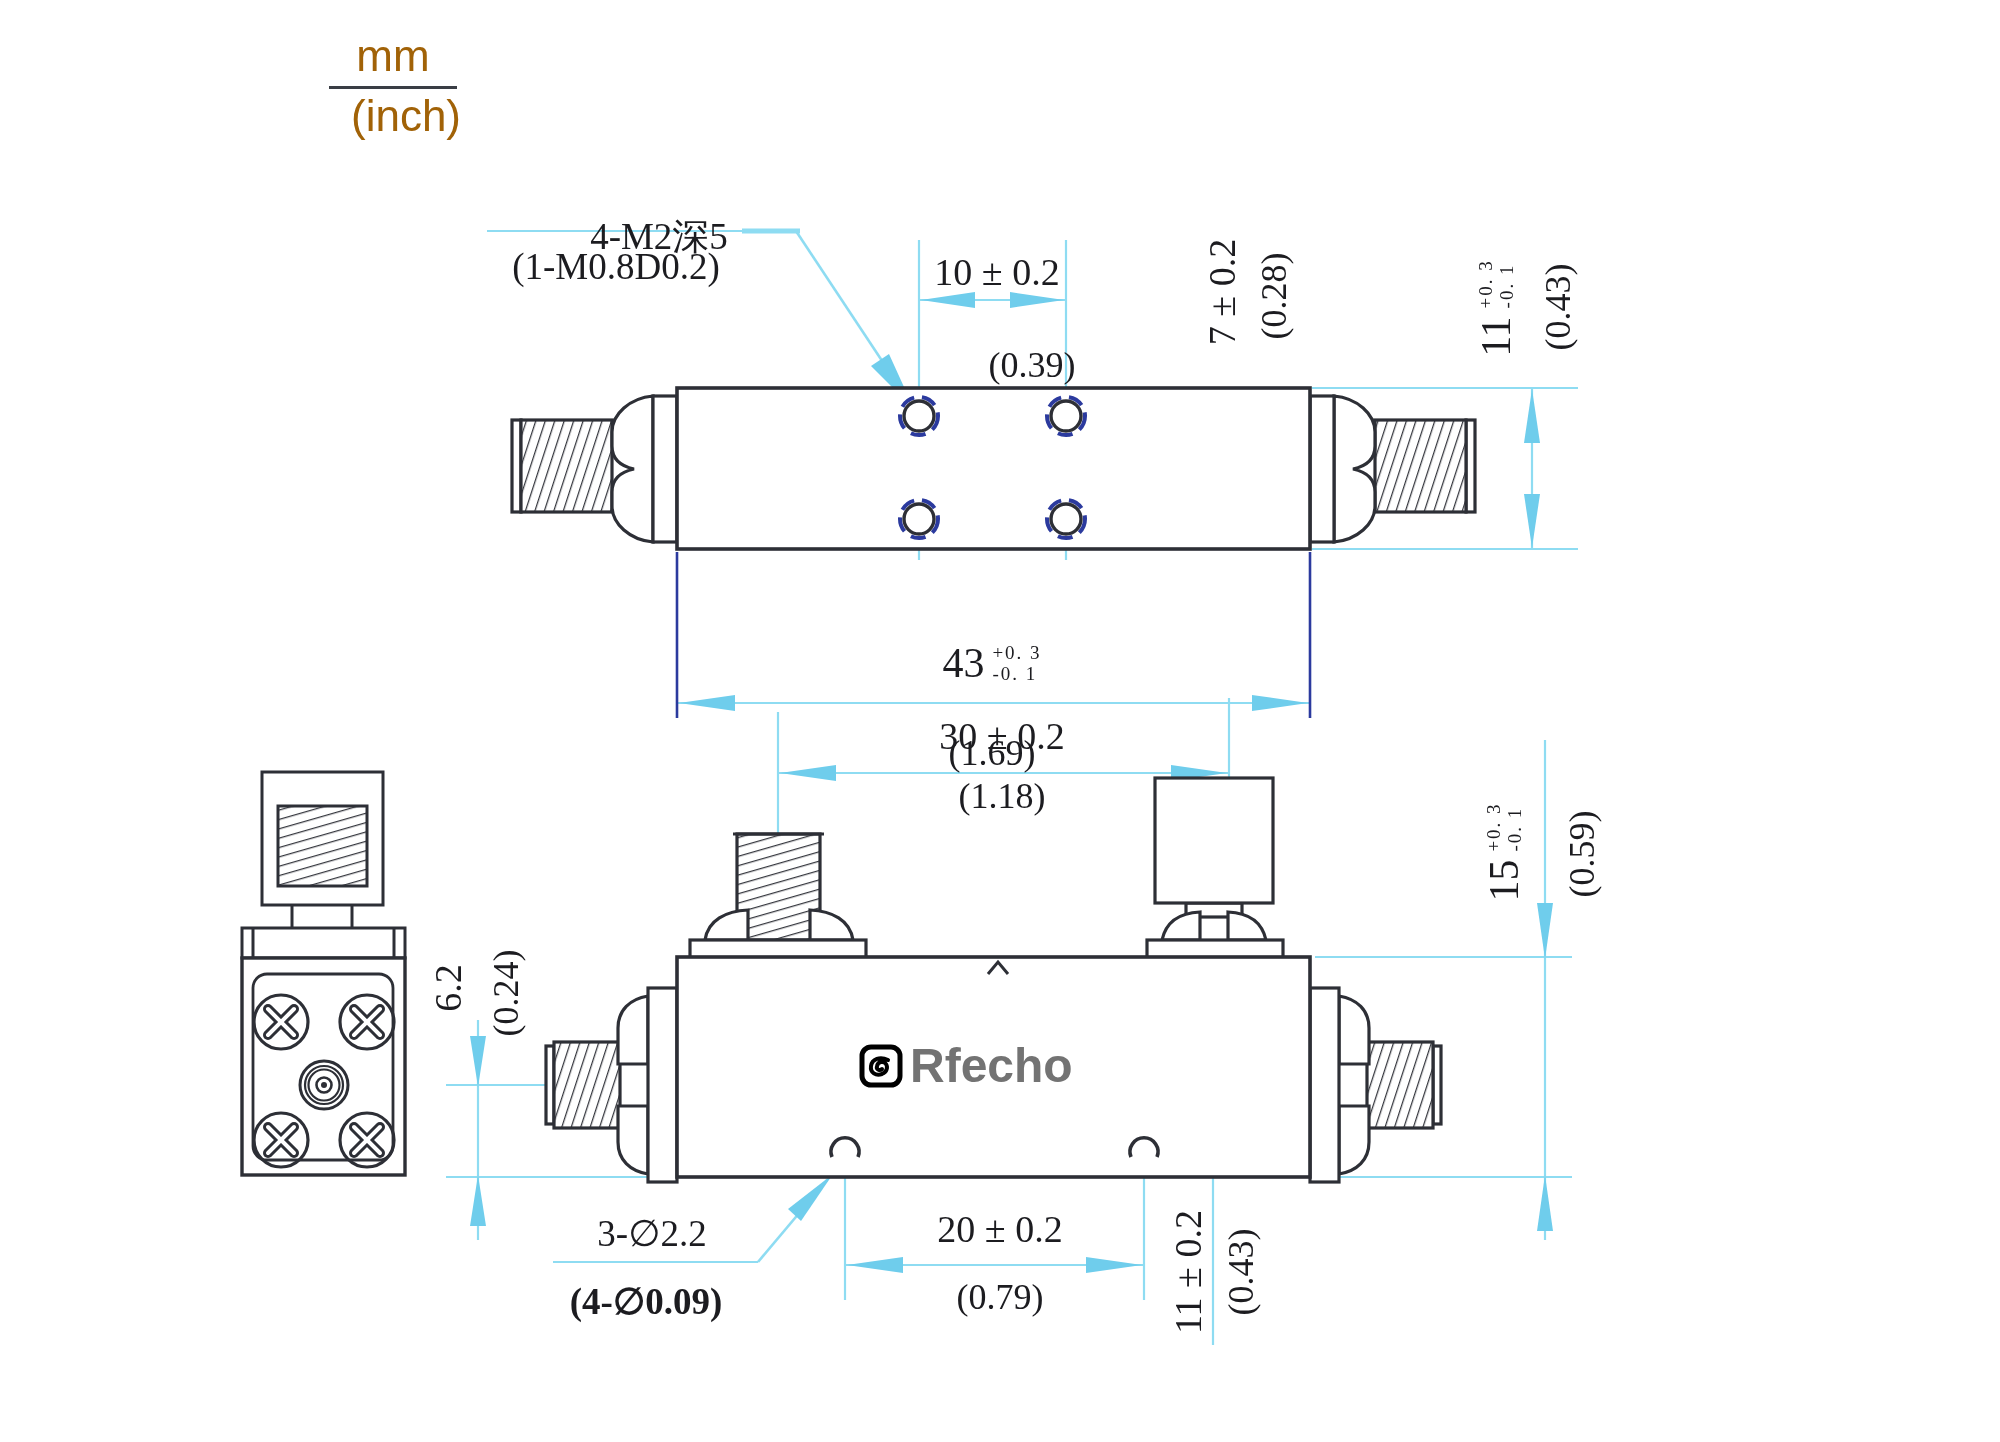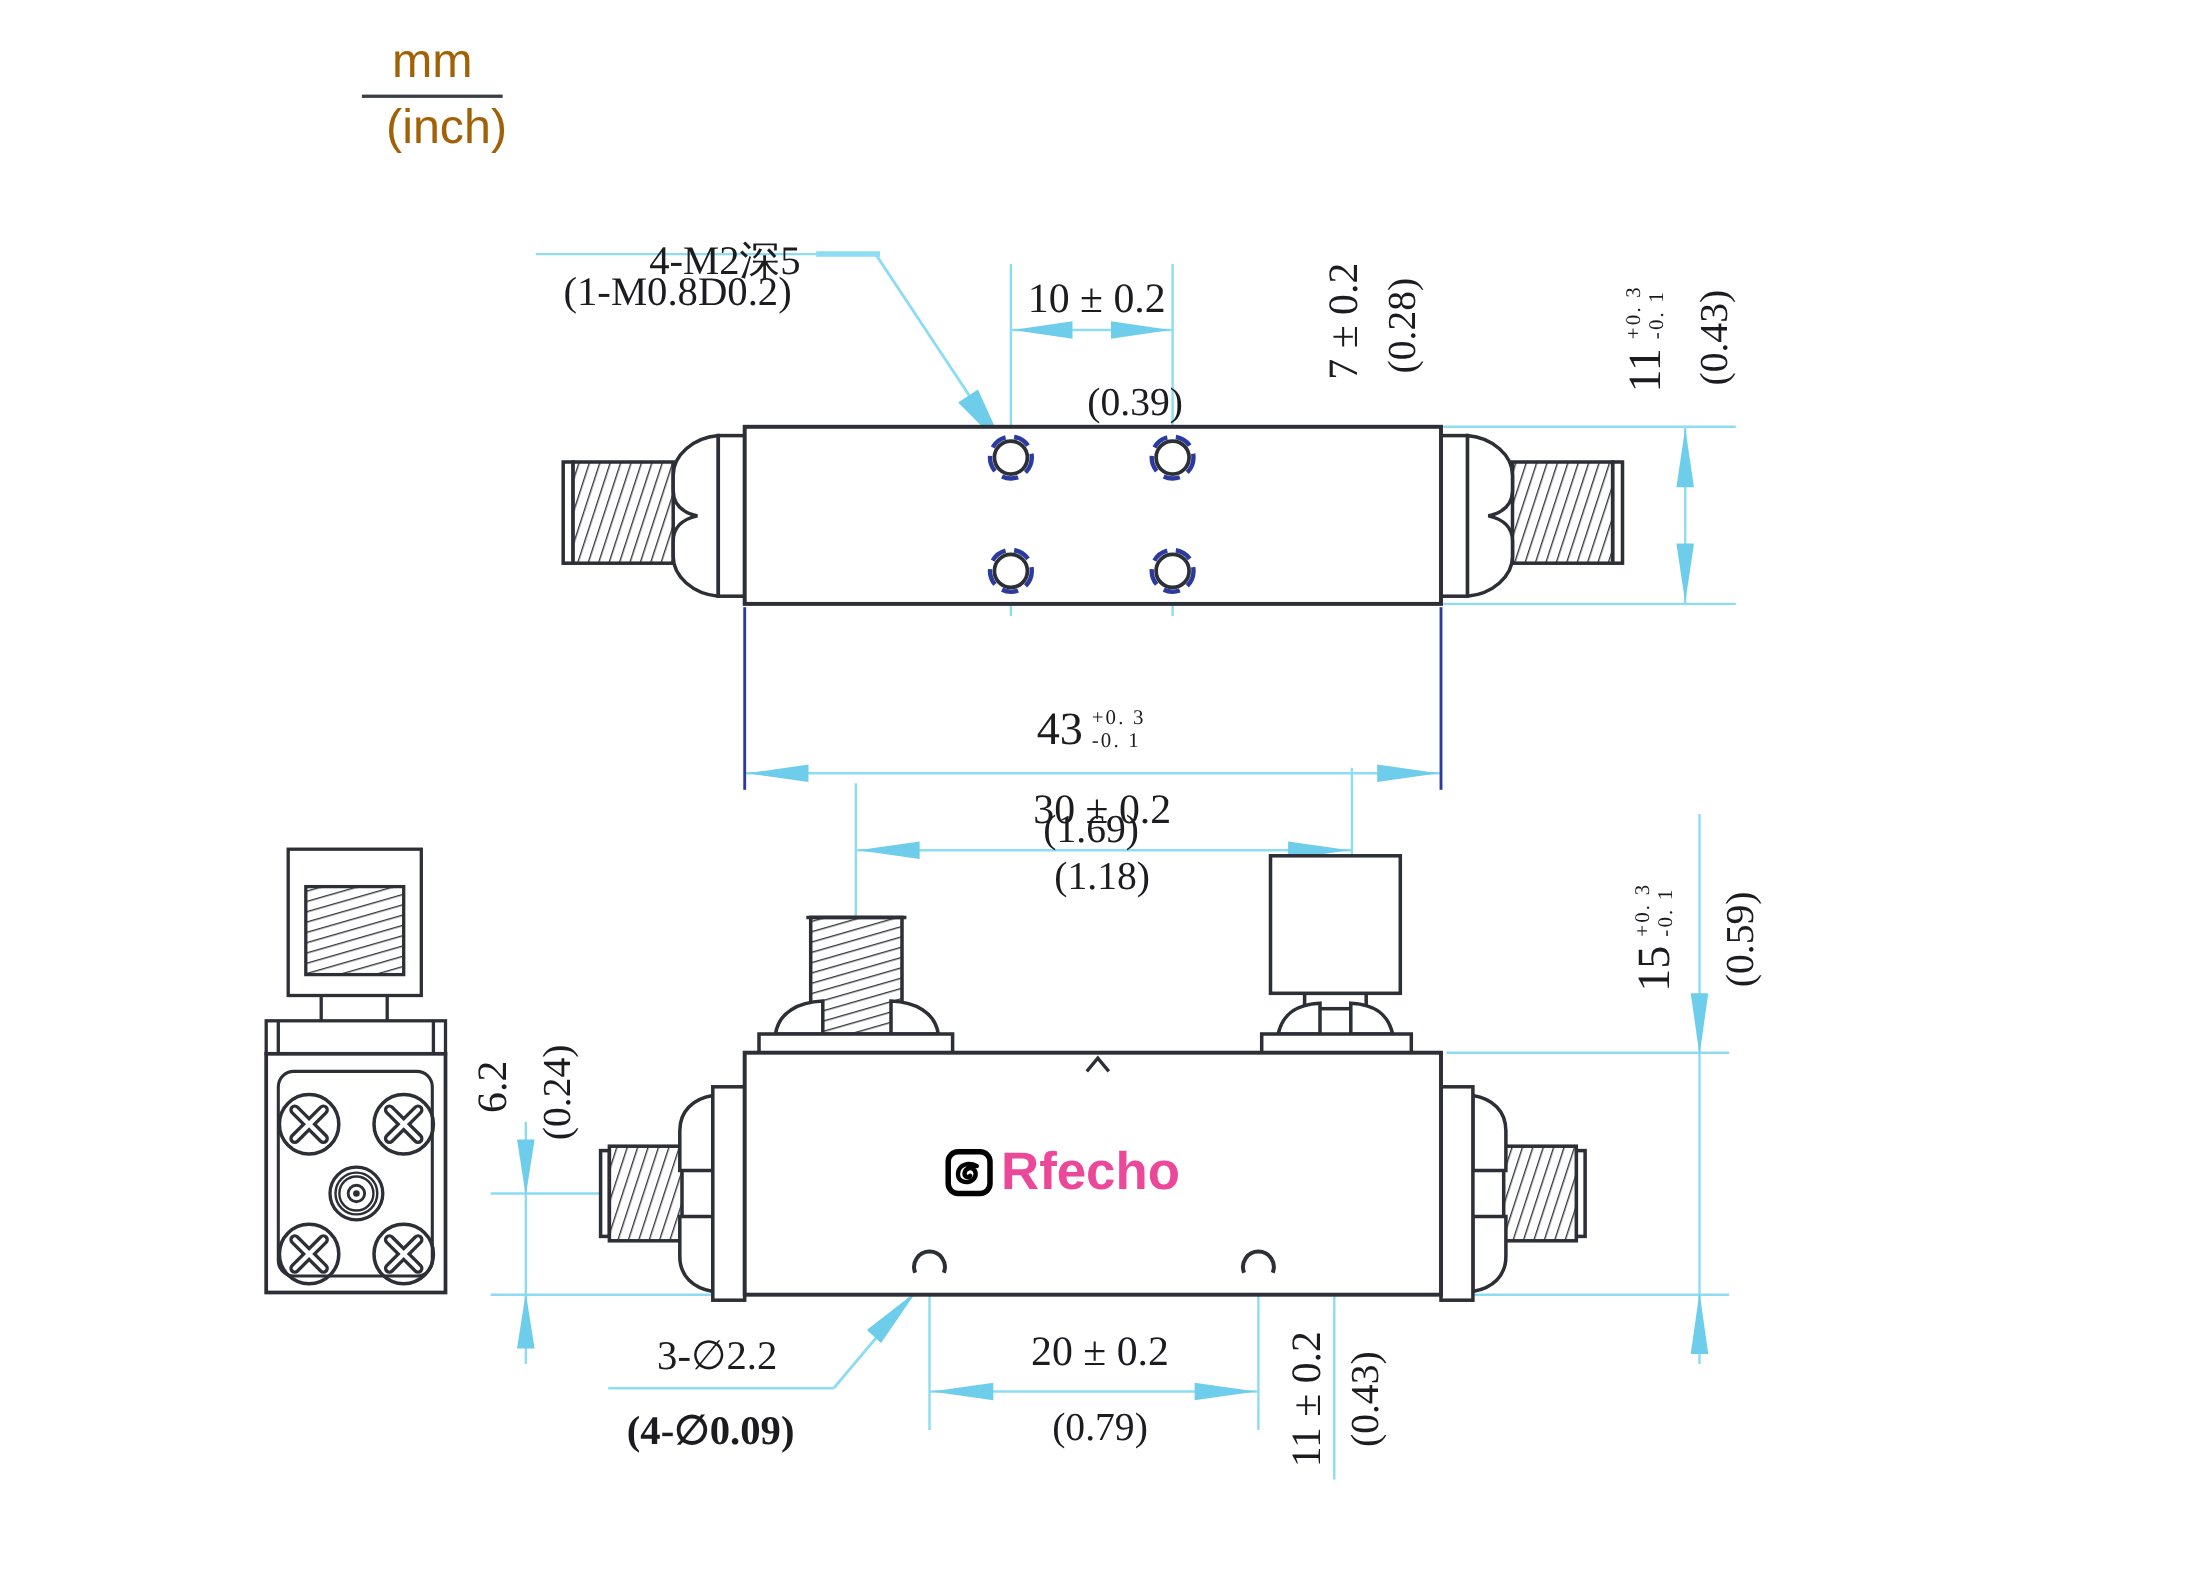--- a/index.html
+++ b/index.html
@@ -13,21 +13,21 @@
   .rot{transform:translate(-50%,-50%) rotate(-90deg);}
   .dim{font-size:38px;}
   .inch{font-size:36px;}
   .note{font-size:37px;}
   .legend{font-family:"Liberation Sans", sans-serif;color:#a16207;font-size:44px;}
   .fracline{position:absolute;background:#3a3e45;height:3px;width:128px;}
   .dimtol{display:flex;align-items:center;gap:8px;}
   .dimtol .v{font-size:42px;}
   .tolstack{display:flex;flex-direction:column;font-size:19px;line-height:1.12;letter-spacing:2px;}
   .logo{position:absolute;display:flex;align-items:center;gap:6px;
-        font-family:"Liberation Sans", sans-serif;font-weight:bold;font-size:48px;color:#ec4899;}
+        font-family:"Liberation Sans", sans-serif;font-weight:bold;font-size:48px;color:#737373;}
   .logo svg{display:block;}
 </style>
 </head>
 <body>
 
 <div id="stage">
 
 <svg id="linework" width="2000" height="1442" viewBox="0 0 2000 1442">
   <defs>
     <pattern id="hatchA" width="9" height="9" patternUnits="userSpaceOnUse" patternTransform="rotate(18)">

